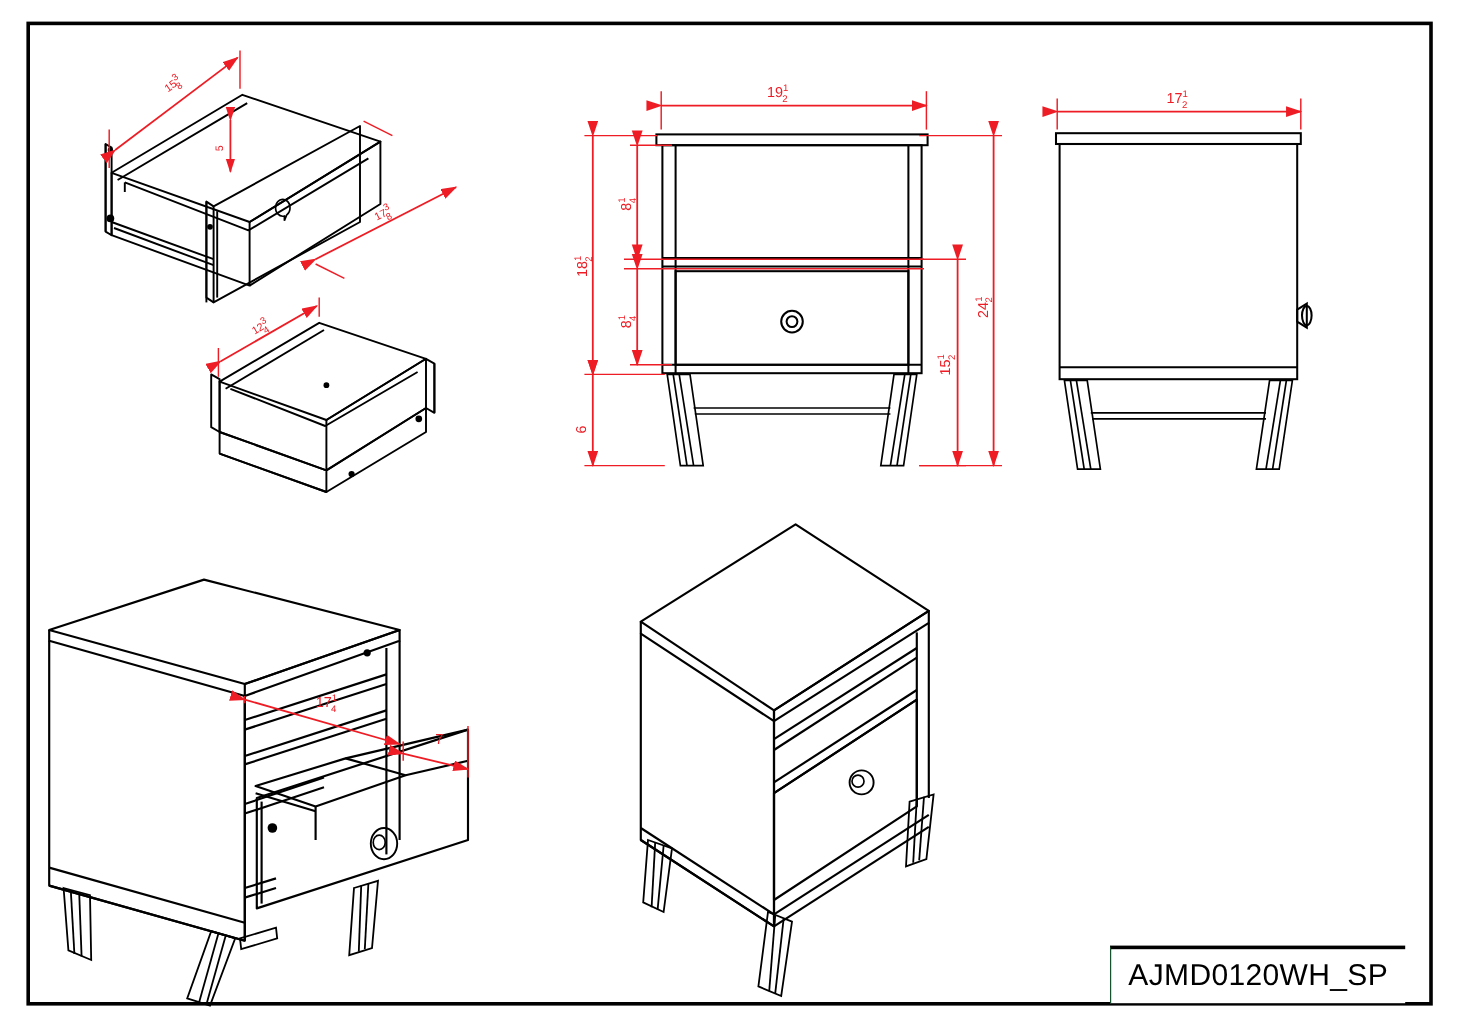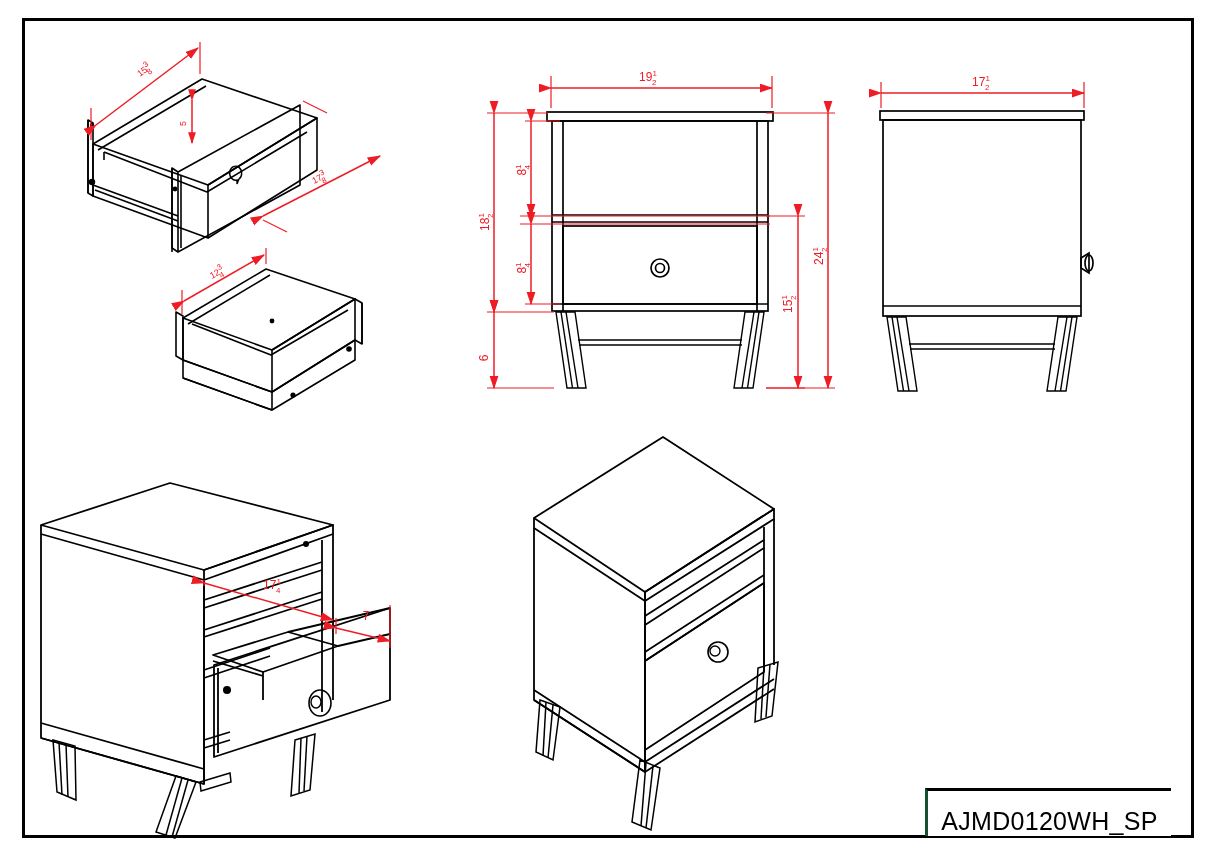--- a/index.html
+++ b/index.html
@@ -4,22 +4,22 @@
 <style>
   html,body{margin:0;padding:0;background:#ffffff;}
   body{width:1214px;height:858px;font-family:"Liberation Sans",sans-serif;overflow:hidden;}
   #sheet{position:relative;width:1214px;height:858px;background:#fff;}
   #frame{position:absolute;left:22px;top:18px;width:1172px;height:820px;border:3px solid #000;box-sizing:border-box;}
   svg{position:absolute;left:0;top:0;}
   .dimtxt{font-family:"Liberation Sans",sans-serif;font-size:12px;fill:#ee1c24;}
   .dimtxt-small{font-family:"Liberation Sans",sans-serif;font-size:9px;fill:#ee1c24;}
   .frac{font-size:8px;}
   #titleblock{position:absolute;left:925px;top:788px;width:246px;height:48px;
-     border-left:3px solid #14532d;border-top:3px solid #000;box-sizing:border-box;
-     display:flex;align-items:flex-end;justify-content:center;background:#fff;}
+     border-left:1px solid #14532d;border-top:3px solid #000;box-sizing:border-box;
+     display:flex;align-items:center;justify-content:center;background:#fff;}
   #titleblock span{font-family:"Liberation Sans",sans-serif;font-size:25px;color:#000;letter-spacing:0.3px;}
 </style>
 </head>
 <body>
 
 <div id="sheet">
 
   <div id="frame"></div>
 
   <svg width="1214" height="858">

